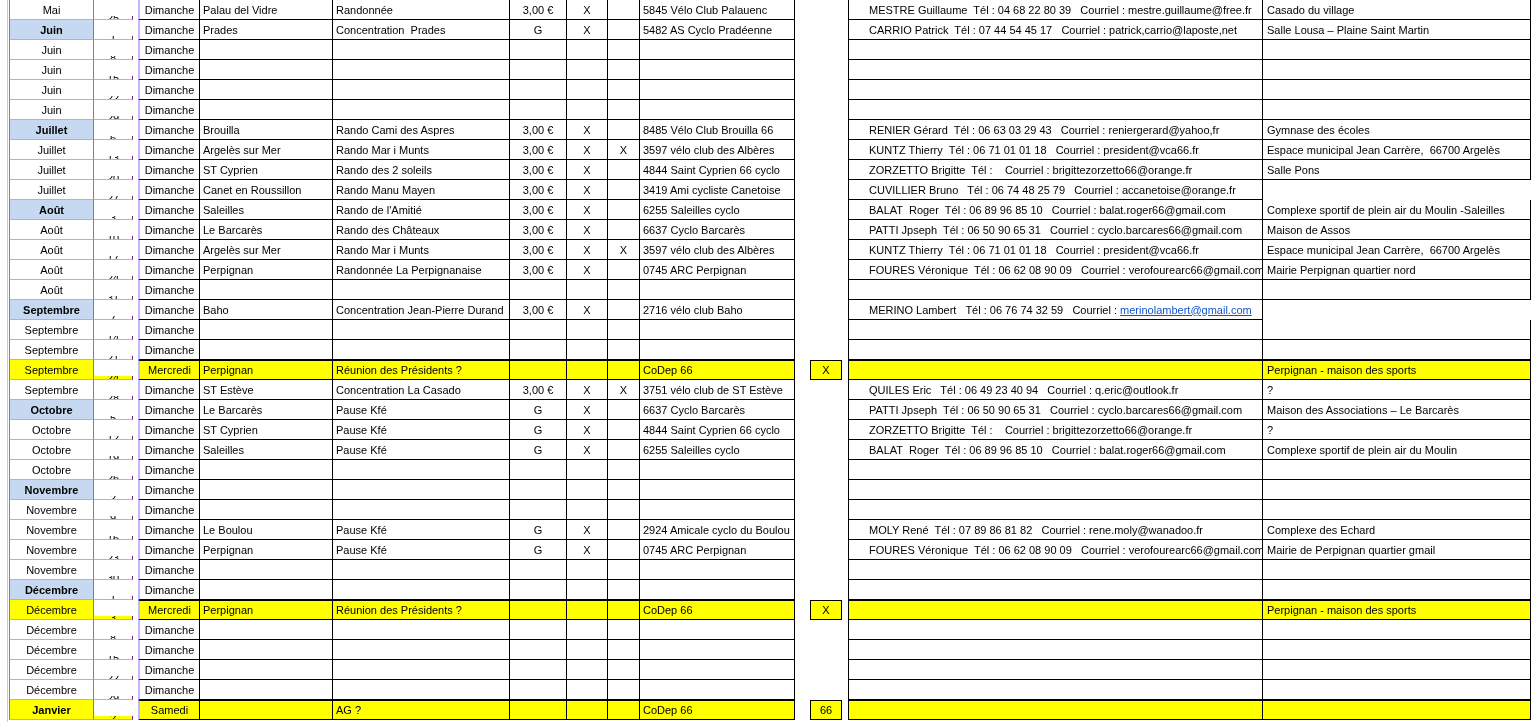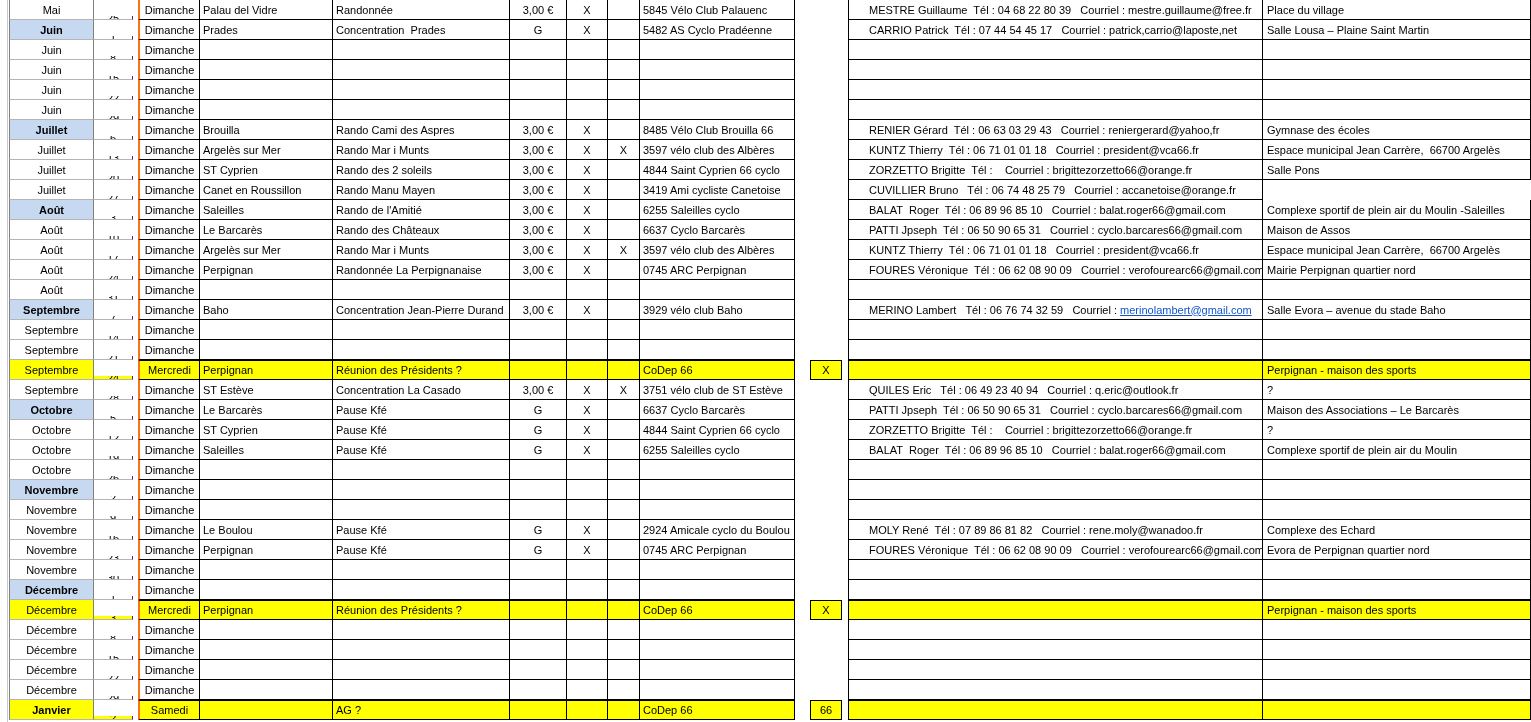--- a/index.html
+++ b/index.html
@@ -13,21 +13,21 @@
   .row{display:grid;grid-template-columns:85px 39px 5px 62px 133px 177px 57px 41px 32px 155px 15px 32px 6px 415px 268px;height:20px;}
   .cell{display:flex;align-items:center;white-space:pre;overflow:hidden;box-sizing:border-box;background:#fff;}
   .gap{background:#fff;}
   
   .c-month{justify-content:center;border-left:1px solid #808080;border-right:1px solid #808080;border-bottom:1px solid #b5b5b5;}
   .c-day{justify-content:center;border-right:1px solid #701a75;border-bottom:1px solid #b5b5b5;margin-top:16px;}
   
   .c-wd,.c-loc,.c-ev,.c-pr,.c-x1,.c-x2,.c-club,.c-contact,.c-venue{
     border-right:1px solid #000;border-bottom:1px solid #000;
   }
-  .c-wd{justify-content:center;border-left:2px solid #f97316;}
+  .c-wd{justify-content:center;border-left:2px solid #c4b5fd;}
   .c-pr,.c-x1,.c-x2{justify-content:center;}
   .c-loc,.c-ev,.c-club{padding-left:3px;}
   .c-contact{border-left:1px solid #000;padding-left:20px;font-size:11px;}
   .c-venue{padding-left:4px;}
   .c-x3{justify-content:center;}
   .c-x3.boxed{border:1px solid #000;}
   .mb{background:#c6d9f0;font-weight:bold;}
   .row.hl .cell{background:#ffff00;}
   .row.hl .gap{background:#ffffff;}
   .row.hl .c-wd,.row.hl .c-loc,.row.hl .c-ev,.row.hl .c-pr,.row.hl .c-x1,
@@ -47,21 +47,21 @@
         <span class="cell c-loc">Palau del Vidre</span>
         <span class="cell c-ev">Randonnée</span>
         <span class="cell c-pr">3,00 €</span>
         <span class="cell c-x1">X</span>
         <span class="cell c-x2"></span>
         <span class="cell c-club">5845 Vélo Club Palauenc</span>
         <span class="cell gap"></span>
         <span class="cell c-x3"></span>
         <span class="cell gap"></span>
         <span class="cell c-contact">MESTRE Guillaume  Tél : 04 68 22 80 39   Courriel : mestre.guillaume@free.fr</span>
-        <span class="cell c-venue">Place du village</span>
+        <span class="cell c-venue">Casado du village</span>
       </div>
       <div class="row">
         <span class="cell c-month mb">Juin</span>
         <span class="cell c-day">1</span>
         <span class="cell gap"></span>
         <span class="cell c-wd">Dimanche</span>
         <span class="cell c-loc">Prades</span>
         <span class="cell c-ev">Concentration  Prades</span>
         <span class="cell c-pr">G</span>
         <span class="cell c-x1">X</span>
@@ -296,26 +296,25 @@
       <div class="row">
         <span class="cell c-month mb">Septembre</span>
         <span class="cell c-day">7</span>
         <span class="cell gap"></span>
         <span class="cell c-wd">Dimanche</span>
         <span class="cell c-loc">Baho</span>
         <span class="cell c-ev">Concentration Jean-Pierre Durand</span>
         <span class="cell c-pr">3,00 €</span>
         <span class="cell c-x1">X</span>
         <span class="cell c-x2"></span>
-        <span class="cell c-club">3929 vélo club Baho</span>
+        <span class="cell c-club">2716 vélo club Baho</span>
         <span class="cell gap"></span>
         <span class="cell c-x3"></span>
         <span class="cell gap"></span>
         <span class="cell c-contact">MERINO Lambert   Tél : 06 76 74 32 59   Courriel : <span class="link">merinolambert@gmail.com</span></span>
-        <span class="cell c-venue">Salle Evora – avenue du stade Baho</span>
       </div>
       <div class="row">
         <span class="cell c-month">Septembre</span>
         <span class="cell c-day">14</span>
         <span class="cell gap"></span>
         <span class="cell c-wd">Dimanche</span>
         <span class="cell c-loc"></span>
         <span class="cell c-ev"></span>
         <span class="cell c-pr"></span>
         <span class="cell c-x1"></span>
@@ -505,21 +504,21 @@
         <span class="cell c-loc">Perpignan</span>
         <span class="cell c-ev">Pause Kfé</span>
         <span class="cell c-pr">G</span>
         <span class="cell c-x1">X</span>
         <span class="cell c-x2"></span>
         <span class="cell c-club">0745 ARC Perpignan</span>
         <span class="cell gap"></span>
         <span class="cell c-x3"></span>
         <span class="cell gap"></span>
         <span class="cell c-contact">FOURES Véronique  Tél : 06 62 08 90 09   Courriel : verofourearc66@gmail.com</span>
-        <span class="cell c-venue">Evora de Perpignan quartier nord</span>
+        <span class="cell c-venue">Mairie de Perpignan quartier gmail</span>
       </div>
       <div class="row">
         <span class="cell c-month">Novembre</span>
         <span class="cell c-day">30</span>
         <span class="cell gap"></span>
         <span class="cell c-wd">Dimanche</span>
         <span class="cell c-loc"></span>
         <span class="cell c-ev"></span>
         <span class="cell c-pr"></span>
         <span class="cell c-x1"></span>

